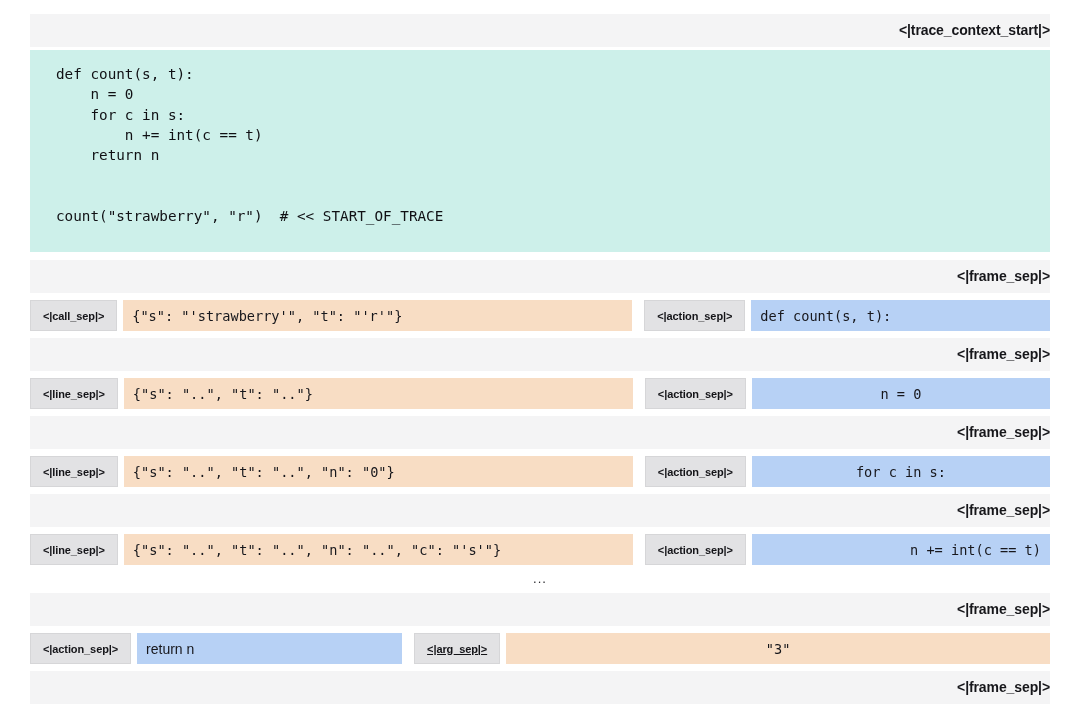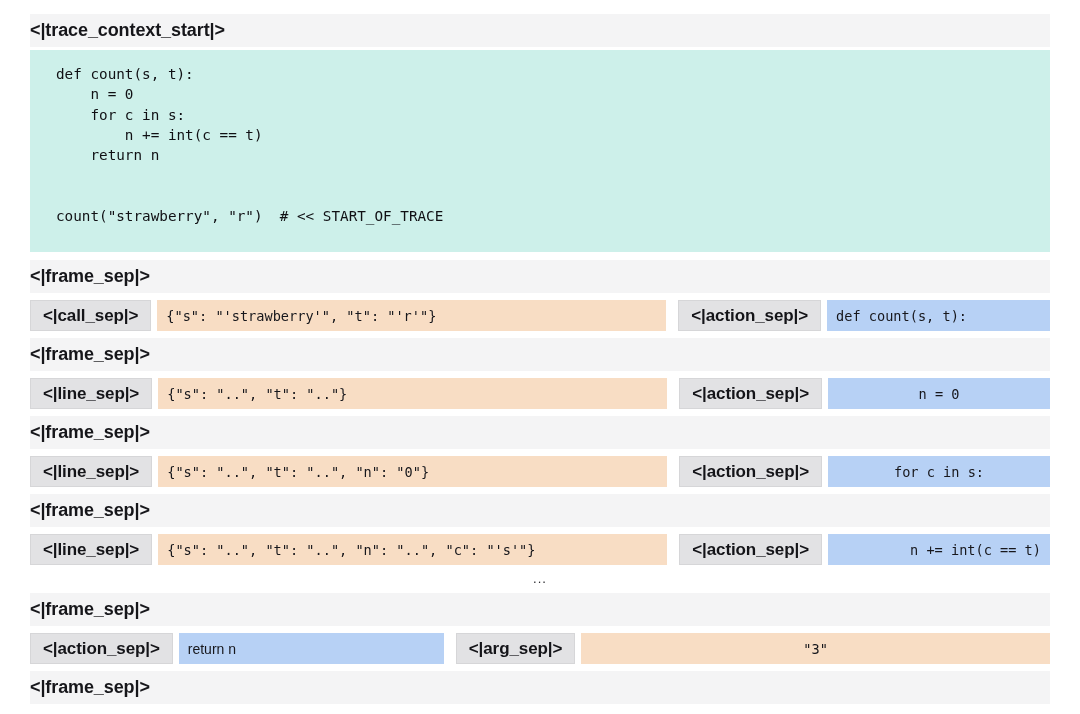--- a/index.html
+++ b/index.html
@@ -19,22 +19,22 @@
     background: #ffffff;
   }
 
   
   .banner {
     width: 100%;
     background: #f4f4f5;
     color: #16161a;
     font-family: "Liberation Sans", sans-serif;
     font-weight: bold;
-    font-size: 18px;
-    text-align: left;
+    font-size: 14px;
+    text-align: right;
     line-height: 33px;
     height: 33px;
     letter-spacing: -0.1px;
   }
 
   
   .codeblock {
     width: 100%;
     background: #cdf0ea;
     padding: 14px 26px 16px 26px;
@@ -60,21 +60,21 @@
   }
   .gap7 { height: 7px; }
   .gap8 { height: 8px; }
 
   .tag {
     background: #e2e2e4;
     border: 1px solid #d6d6d8;
     color: #141418;
     font-family: "Liberation Sans", sans-serif;
     font-weight: bold;
-    font-size: 17px;
+    font-size: 11px;
     display: flex;
     align-items: center;
     justify-content: center;
     padding: 0 12px;
     letter-spacing: -0.1px;
     flex: 0 0 auto;
     white-space: nowrap;
   }
 
   .cell {
@@ -171,21 +171,21 @@
     <div class="cell action right" style="flex:1 1 auto;">n += int(c == t)</div>
   </div>
 
   <div class="ellipsis">...</div>
 
   <div class="banner">&lt;|frame_sep|&gt;</div>
   <div class="gap7"></div>
   <div class="row">
     <div class="tag">&lt;|action_sep|&gt;</div>
     <div class="cell action sans left" style="flex:0 0 265px;">return n</div>
-    <div class="tag" style="margin-left:6px;">&lt;|arg_sep|&gt;</div>
+    <div class="tag" style="margin-left:6px;text-decoration:underline;">&lt;|arg_sep|&gt;</div>
     <div class="cell args center" style="flex:1 1 auto;">"3"</div>
   </div>
 
   <div class="gap7"></div>
 
   <div class="banner">&lt;|frame_sep|&gt;</div>
 
 </div>
 
 </body></html>

